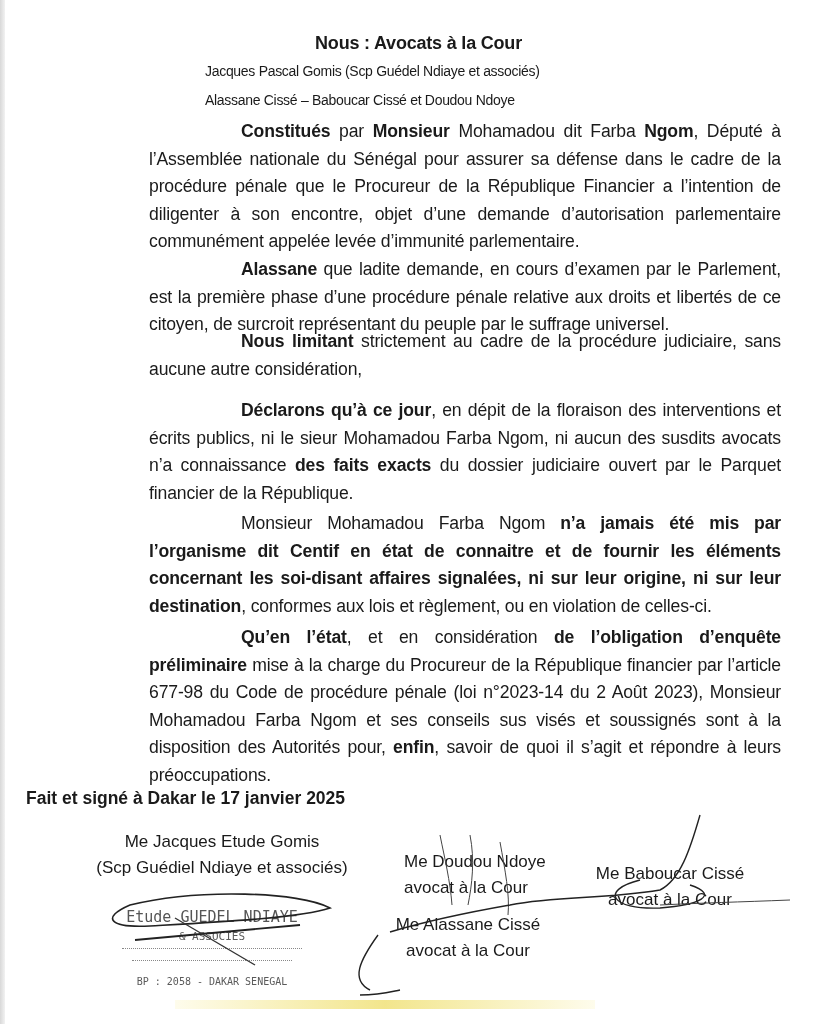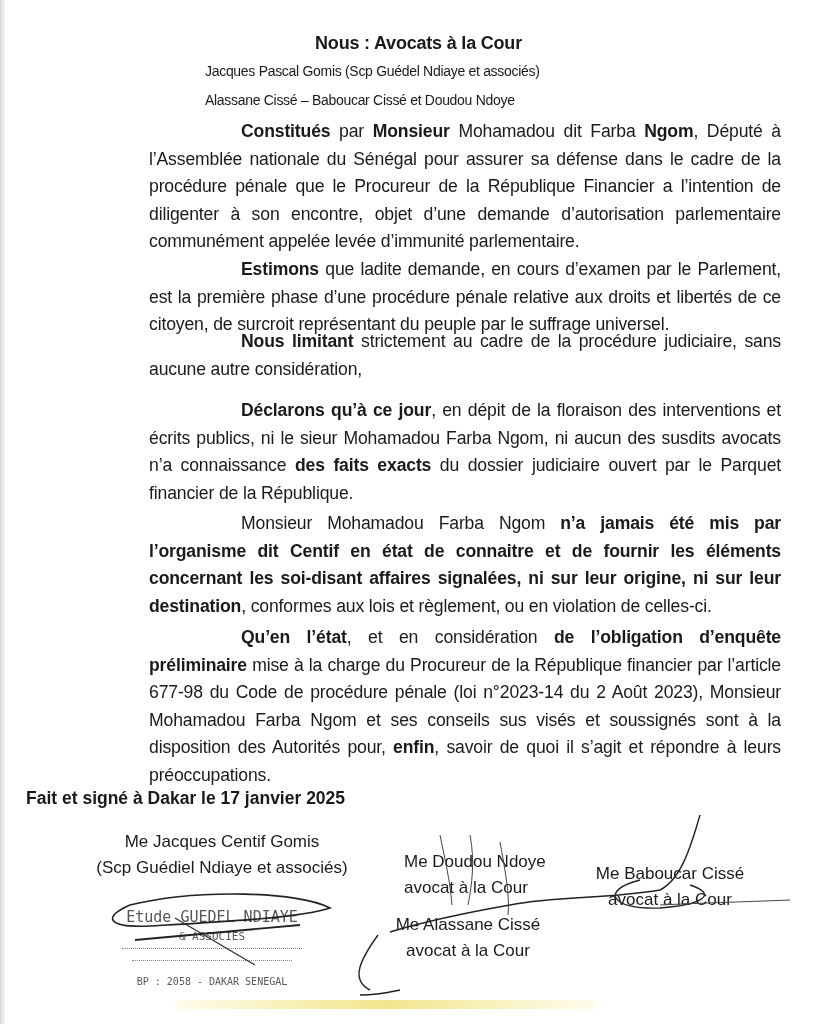--- a/index.html
+++ b/index.html
@@ -51,30 +51,30 @@
 
 <div class="left-edge"></div>
 
 <div class="page">
 
   <div class="title">Nous : Avocats à la Cour</div>
   <div class="firm-line" style="top:63px;">Jacques Pascal Gomis (Scp Guédel Ndiaye et associés)</div>
   <div class="firm-line" style="top:92px;">Alassane Cissé – Baboucar Cissé et Doudou Ndoye</div>
 
   <div class="para" style="top:118px;"><span class="indent"></span><b>Constitués</b><span> par </span><b>Monsieur</b><span> Mohamadou dit Farba </span><b>Ngom</b><span>, Député à l’Assemblée nationale du Sénégal pour assurer sa défense dans le cadre de la procédure pénale que le Procureur de la République Financier a l’intention de diligenter à son encontre, objet d’une demande d’autorisation parlementaire communément appelée levée d’immunité parlementaire.</span></div>
-  <div class="para" style="top:256px;"><span class="indent"></span><b>Estimons</b><span> que ladite demande, en cours d’examen par le Parlement, est la première phase d’une procédure pénale relative aux droits et libertés de ce citoyen, de surcroit représentant du peuple par le suffrage universel.</span></div>
+  <div class="para" style="top:256px;"><span class="indent"></span><b>Alassane</b><span> que ladite demande, en cours d’examen par le Parlement, est la première phase d’une procédure pénale relative aux droits et libertés de ce citoyen, de surcroit représentant du peuple par le suffrage universel.</span></div>
   <div class="para" style="top:328px;"><span class="indent"></span><b>Nous limitant</b><span> strictement au cadre de la procédure judiciaire, sans aucune autre considération,</span></div>
   <div class="para" style="top:397px;"><span class="indent"></span><b>Déclarons qu’à ce jour</b><span>, en dépit de la floraison des interventions et écrits publics, ni le sieur Mohamadou Farba Ngom, ni aucun des susdits avocats n’a connaissance </span><b>des faits exacts</b><span> du dossier judiciaire ouvert par le Parquet financier de la République.</span></div>
   <div class="para" style="top:510px;"><span class="indent"></span><span>Monsieur Mohamadou Farba Ngom </span><b>n’a jamais été mis par l’organisme dit Centif en état de connaitre et de fournir les éléments concernant les soi-disant affaires signalées, ni sur leur origine, ni sur leur destination</b><span>, conformes aux lois et règlement, ou en violation de celles-ci.</span></div>
   <div class="para" style="top:624px;"><span class="indent"></span><b>Qu’en l’état</b><span>, et en considération </span><b>de l’obligation d’enquête préliminaire</b><span> mise à la charge du Procureur de la République financier par l’article 677-98 du Code de procédure pénale (loi n°2023-14 du 2 Août 2023), Monsieur Mohamadou Farba Ngom et ses conseils sus visés et soussignés sont à la disposition des Autorités pour, </span><b>enfin</b><span>, savoir de quoi il s’agit et répondre à leurs préoccupations.</span></div>
 
   <div class="closing">Fait et signé à Dakar le 17 janvier 2025</div>
 
   <div class="sig" style="left:92px; top:829px; width:260px;">
-    <div>Me Jacques Centif Gomis</div>
+    <div>Me Jacques Etude Gomis</div>
     <div>(Scp Guédiel Ndiaye et associés)</div>
   </div>
   <div class="sig" style="left:392px; top:849px; width:170px; text-align:left; padding-left:12px;">
     <div>Me Doudou Ndoye</div>
     <div>avocat à la Cour</div>
   </div>
   <div class="sig" style="left:580px; top:861px; width:180px;">
     <div>Me Baboucar Cissé</div>
     <div>avocat à la Cour</div>
   </div>

